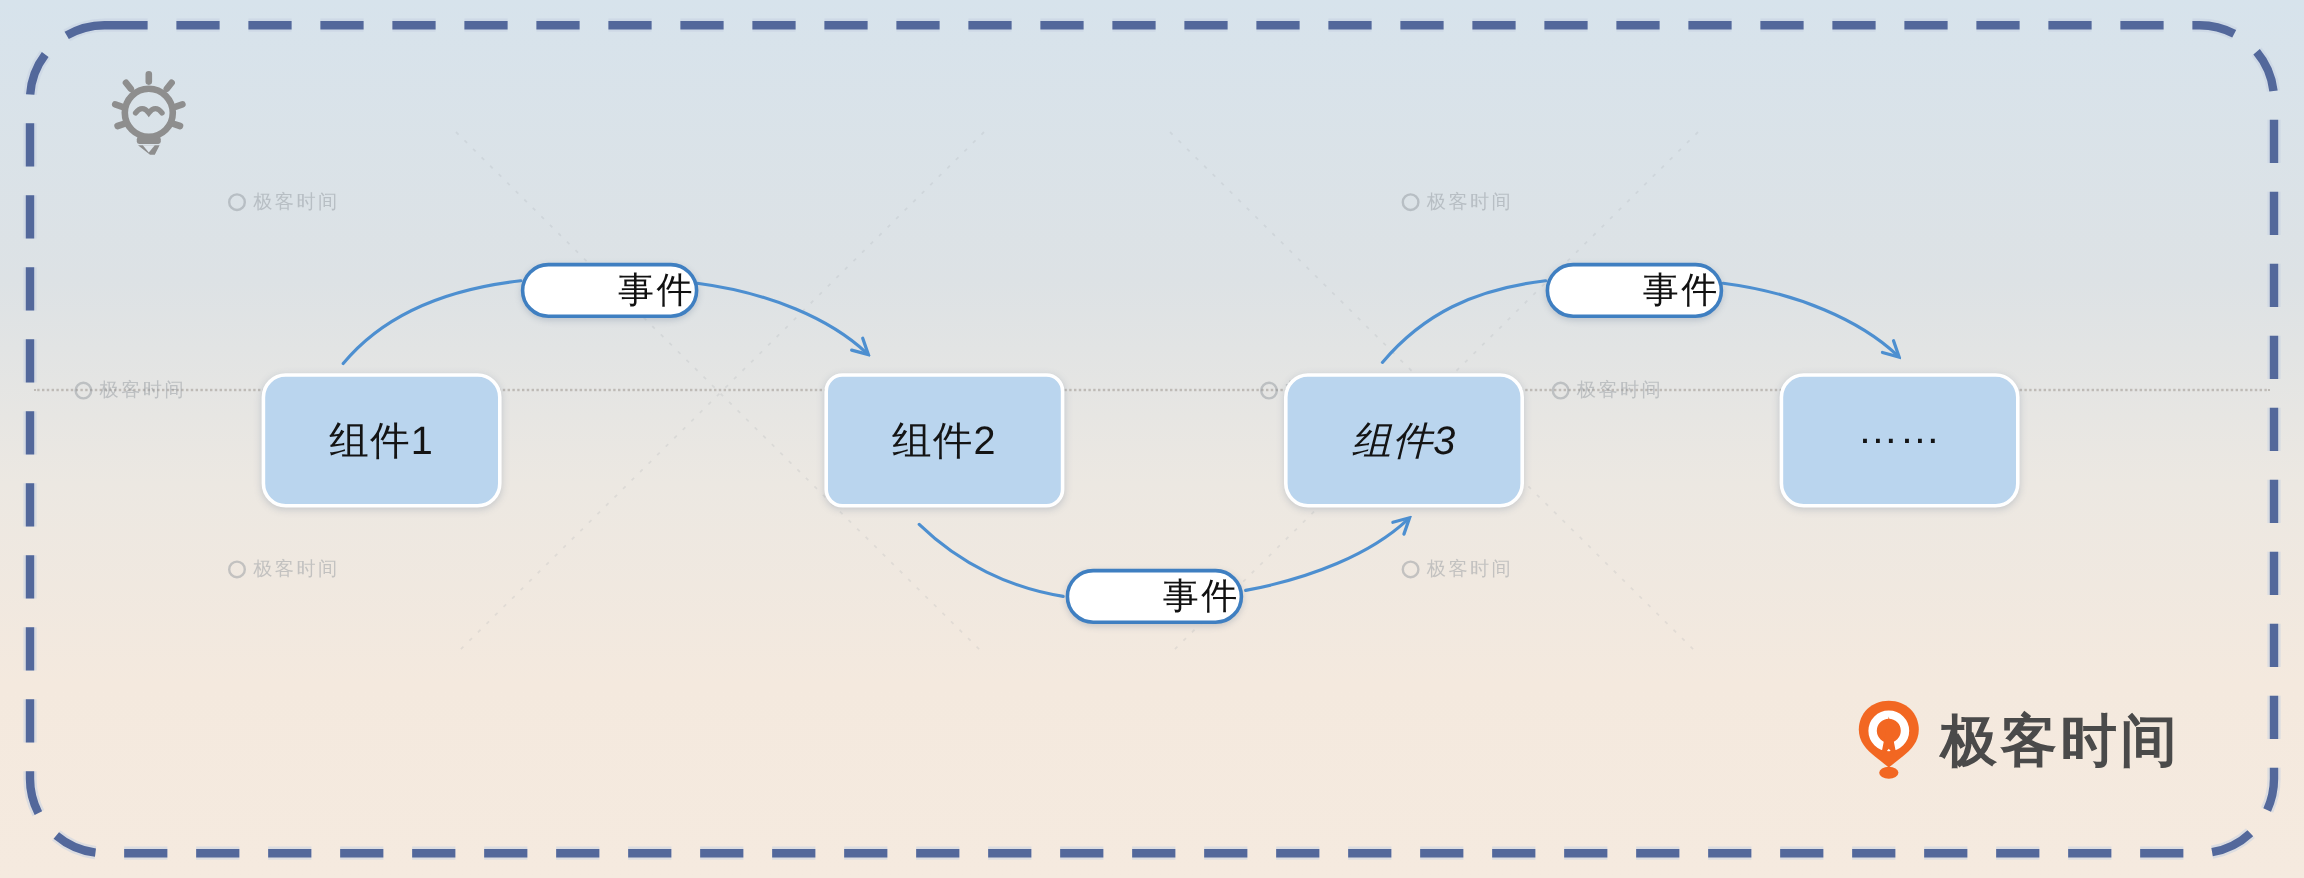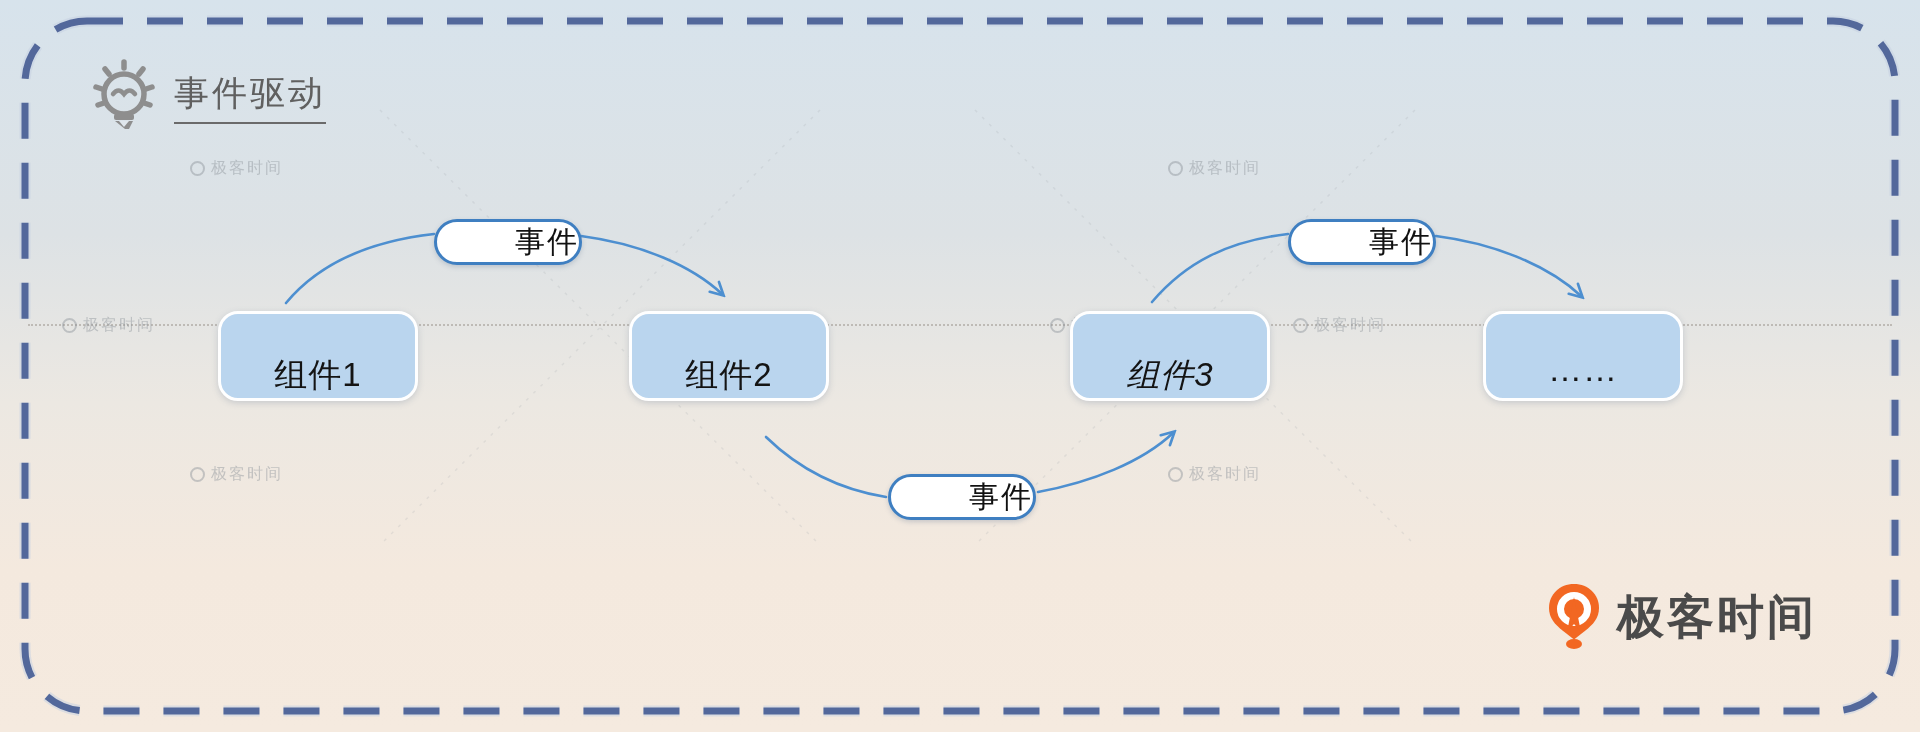--- a/index.html
+++ b/index.html
@@ -13,24 +13,24 @@
       color:rgba(140,146,152,0.45);font-size:16px;letter-spacing:2px;z-index:1;}
   .wm .wm-circle{width:15px;height:15px;border:2.5px solid rgba(140,146,152,0.45);
       border-radius:50%;box-sizing:border-box;}
   .dotline{position:absolute;left:28px;right:28px;top:324px;height:0;
       border-top:2px dotted rgba(158,152,143,0.55);z-index:1;}
   svg.bglines{position:absolute;left:0;top:0;z-index:1;}
   
   svg.connectors{position:absolute;left:0;top:0;z-index:2;}
   
   .component{
-    position:absolute;width:200px;height:90px;z-index:3;
+    position:absolute;width:200px;height:112px;z-index:3;
     background:#bad5ee;border:3px solid #ffffff;border-radius:20px;
     box-shadow:0 2px 6px rgba(90,110,140,0.25);
-    display:flex;align-items:flex-end;justify-content:center;
+    display:flex;align-items:center;justify-content:center;
     font-size:33px;color:#141414;box-sizing:border-box;letter-spacing:1px;
   }
   .component.ellipsis{font-size:34px;}
   .component.ellipsis span{transform:translateY(-9px);}
   
   .pill{
     position:absolute;width:148px;height:46px;z-index:4;
     background:#ffffff;border:3px solid #3f7fc1;border-radius:24px;
     box-shadow:0 2px 5px rgba(90,110,140,0.28);
     display:flex;align-items:center;justify-content:flex-end;
@@ -103,21 +103,21 @@
     <path d="M 766 437 C 800 470, 842 490, 886 497"></path>
     <path d="M 1038 492 C 1092 482, 1142 462, 1173 433" marker-end="url(#arrow)"></path>
     <path d="M 1152 302 C 1186 262, 1228 241, 1288 234"></path>
     <path d="M 1436 236 C 1498 244, 1550 267, 1581 296" marker-end="url(#arrow)"></path>
   </g>
 </svg>
 
 <div class="component" style="left:218px;top:311px;">
   <span>组件1</span>
 </div>
-<div class="component" style="left:629px;top:311px;">
+<div class="component" style="left:687px;top:311px;border-radius:15px;">
   <span>组件2</span>
 </div>
 <div class="component" style="left:1070px;top:311px;font-style:italic;">
   <span>组件3</span>
 </div>
 <div class="component ellipsis" style="left:1483px;top:311px;">
   <span>……</span>
 </div>
 
 <div class="pill" style="left:434px;top:219px;">
@@ -142,21 +142,20 @@
       <line x1="64" y1="35" x2="58" y2="37"></line>
       <line x1="10" y1="53" x2="16" y2="51"></line>
       <line x1="62" y1="53" x2="56" y2="51"></line>
     </g>
     <g fill="#8e8e8e">
       <rect x="26" y="62" width="20" height="6" rx="2"></rect>
       <path d="M27 69 h18 l-4,8 h-4 l-5,-4 -5,-4 z"></path>
       <path d="M31 69 l5,6 5,-6 z" fill="#dfe6ec"></path>
     </g>
   </svg>
-  <div class="title">事件驱动</div>
 </div>
 
 <div class="logo">
   <svg width="56" height="68" viewBox="0 0 56 68">
     <path d="M28 1 C42.5 1 53 11.5 53 25 C53 35 47 41.5 39.5 47.5 L28 56.5 L16.5 47.5 C9 41.5 3 35 3 25 C3 11.5 13.5 1 28 1 Z" fill="#f26722"></path>
     <ellipse cx="28" cy="61" rx="8" ry="5" fill="#f26722"></ellipse>
     <circle cx="28" cy="26" r="13.5" fill="none" stroke="#ffffff" stroke-width="7"></circle>
     <path d="M21 49 L28 14 L35 49 L28 41 Z" fill="#f26722"></path>
     <path d="M24.5 44 L28 22 L31.5 44 L28 39 Z" fill="#ffffff" opacity="0"></path>
   </svg>

